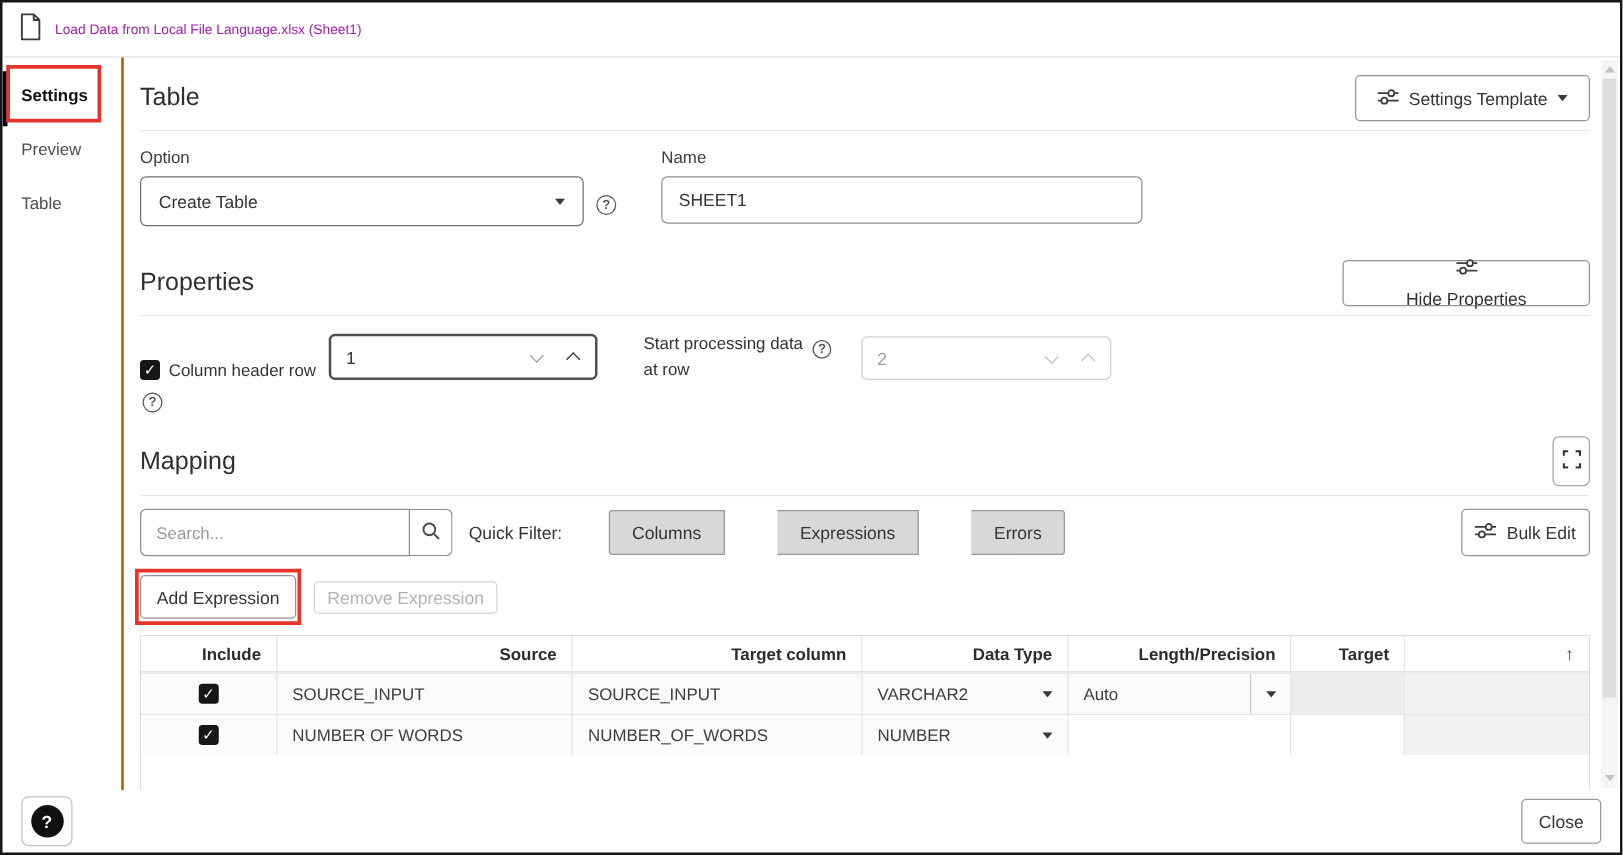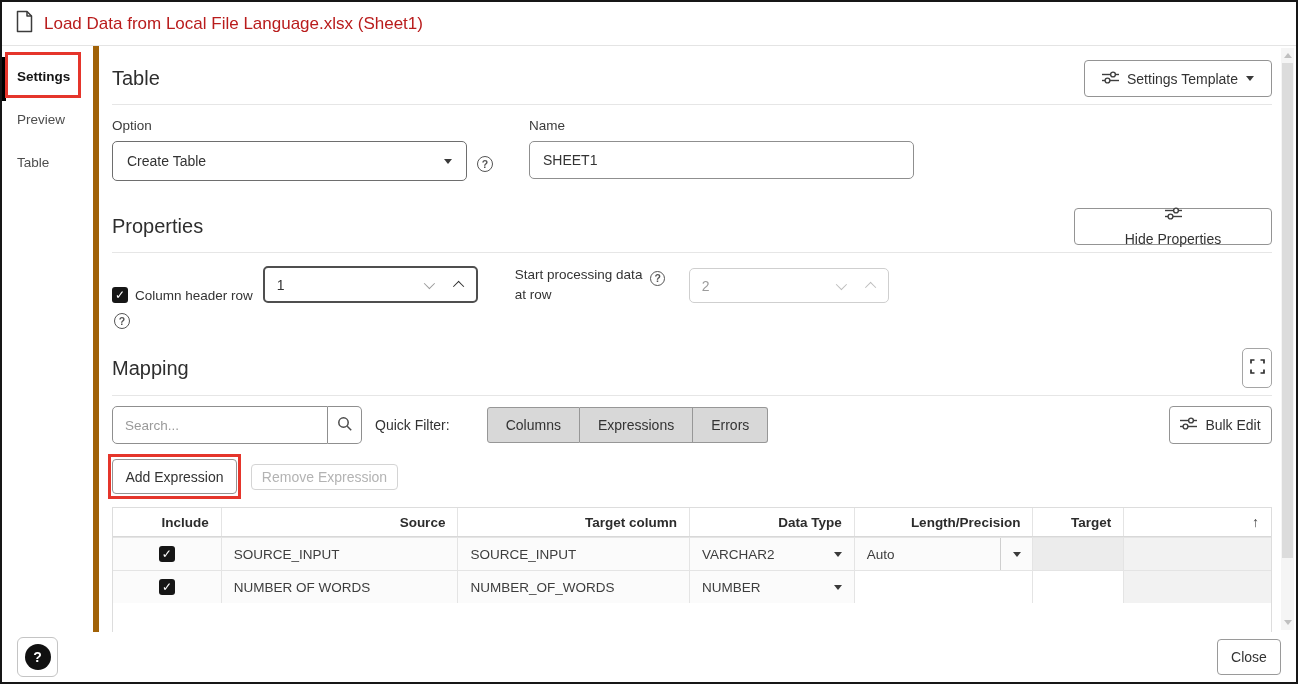--- a/index.html
+++ b/index.html
@@ -3,25 +3,25 @@
 <meta charset="utf-8">
 <style>
   * { box-sizing: border-box; margin: 0; padding: 0; }
   body { background:#888; font-family:"Liberation Sans", sans-serif; }
   .page { position:relative; width:1298px; height:684px; background:#fff;
           border:2px solid #161616; overflow:hidden; color:#333; }
 
   
   .titlebar { height:44px; border-bottom:1px solid #e4e4e4; display:flex; align-items:center;
               padding-left:13px; gap:10px; }
-  .titlebar .title { font-size:17px; color:#b91c1c; }
+  .titlebar .title { font-size:11px; color:#a21caf; }
 
   
   .body-wrap { display:flex; height:586px; }
-  .sidebar { width:97px; border-right:6px solid #a16207; position:relative; padding-top:9px; flex:0 0 97px; }
+  .sidebar { width:97px; border-right:2px solid #a16207; position:relative; padding-top:9px; flex:0 0 97px; }
   .side-item { height:43px; display:flex; align-items:center; padding-left:15px;
                font-size:13.5px; color:#4d4d4d; cursor:pointer; }
   .side-item.active { color:#141414; font-weight:700; }
   .active-bar { position:absolute; left:0; top:11px; width:4px; height:44px; background:#000; }
   .ann-box { position:absolute; border:3px solid #e5352b; pointer-events:none; z-index:6; }
   .ann-settings { left:3px; top:6px; width:76px; height:46px; }
 
   .main { flex:1; position:relative; padding-left:13px; overflow:hidden; }
   .content { width:1160px; }
 
@@ -83,21 +83,21 @@
   .expand-btn { width:30px; height:40px; border:1px solid #a5a5a5; border-radius:5px; background:#fff;
                 display:flex; align-items:center; justify-content:center; cursor:pointer; }
   .map-toolbar { display:flex; align-items:center; margin-top:10px; }
   .search-wrap { display:flex; }
   .search-input { width:216px; height:38px; border:1px solid #8f8f8f; border-radius:5px 0 0 5px; padding:0 12px;
                   font-size:13.5px; font-family:"Liberation Sans",sans-serif; color:#333; outline:none; }
   .search-input::placeholder { color:#9a9a9a; }
   .search-btn { width:34px; height:38px; border:1px solid #8f8f8f; border-left:none; border-radius:0 5px 5px 0;
                 background:#fff; display:flex; align-items:center; justify-content:center; cursor:pointer; }
   .qf-label { font-size:14px; color:#333; margin-left:13px; }
-  .filter-group { display:flex; margin-left:37px; }
+  .filter-group { display:flex; margin-left:37px;gap:42px; }
   .filter-btn { height:36px; background:#d8d8d8; border:1px solid #979797; border-left:none; font-size:14px;
                 color:#333; padding:0 18px; cursor:pointer; font-family:"Liberation Sans",sans-serif; }
   .filter-btn:first-child { border-left:1px solid #979797; border-radius:3px 0 0 3px; }
   .filter-btn:last-child { border-radius:0 3px 3px 0; }
   .bulk-btn { margin-left:auto; width:103px; height:38px; }
 
   .expr-row { margin-top:15px; display:flex; align-items:center; }
   .add-wrap { position:relative; display:inline-block; }
   .ann-add { left:-4px; top:-5px; right:-4px; bottom:-5px; }
   .add-btn { width:125px; height:35px; }

